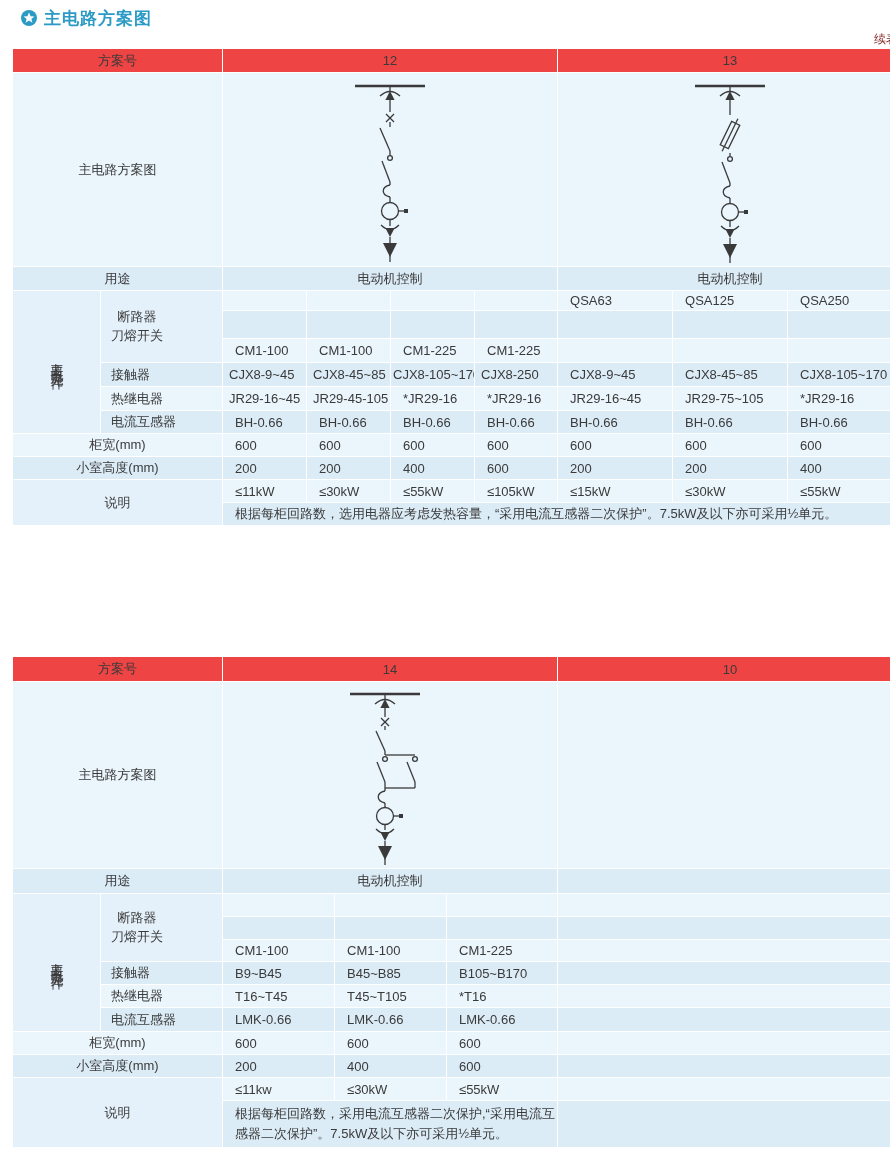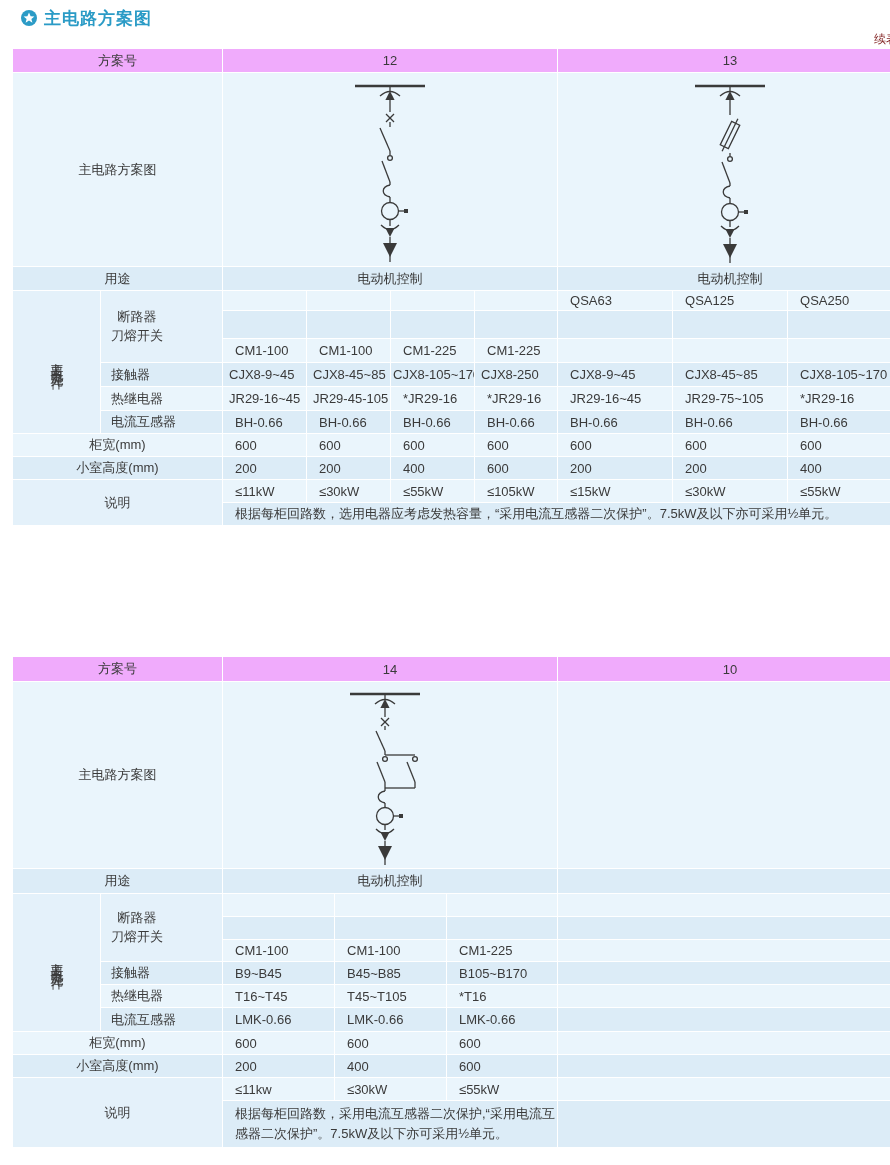--- a/index.html
+++ b/index.html
@@ -7,21 +7,21 @@
   .page{width:890px;padding-top:6px;padding-left:12px;}
   .title-row{display:flex;align-items:center;gap:6px;padding-left:8px;height:24px;}
   .title-text{font-size:17px;font-weight:bold;color:#2b9bc6;letter-spacing:1px;}
   .cont-row{text-align:right;font-size:12px;color:#7f1d1d;height:18px;line-height:18px;padding-right:4px;}
   table{border-collapse:collapse;table-layout:fixed;width:890px;}
   td{border:1px solid #ffffff;font-size:13px;color:#3a3a3a;padding:0 0 0 12px;vertical-align:middle;overflow:hidden;white-space:nowrap;}
   td.lab{text-align:center;padding:0;}
   td.sub{text-align:left;padding-left:10px;}
   td.ctr{text-align:center;padding:0;}
   td.note{white-space:normal;line-height:1.55;}
-  .bg-h{background:#f0abfc;margin-left:12px;}
+  .bg-h{background:#ef4444;margin-left:12px;}
   .bg-a{background:#eaf5fc;}
   .bg-b{background:#dcecf7;}
   .bg-m{background:#e4f1fa;}
   .vert{writing-mode:vertical-rl;text-orientation:upright;letter-spacing:3px;font-size:13px;display:inline-block;}
   .two-line{line-height:1.45;display:inline-block;text-align:center;}
   .diag-wrap{display:flex;justify-content:center;align-items:flex-start;height:100%;}
   svg.circ{display:block;}
   .t-gap{height:130px;}
 </style>
 </head>

